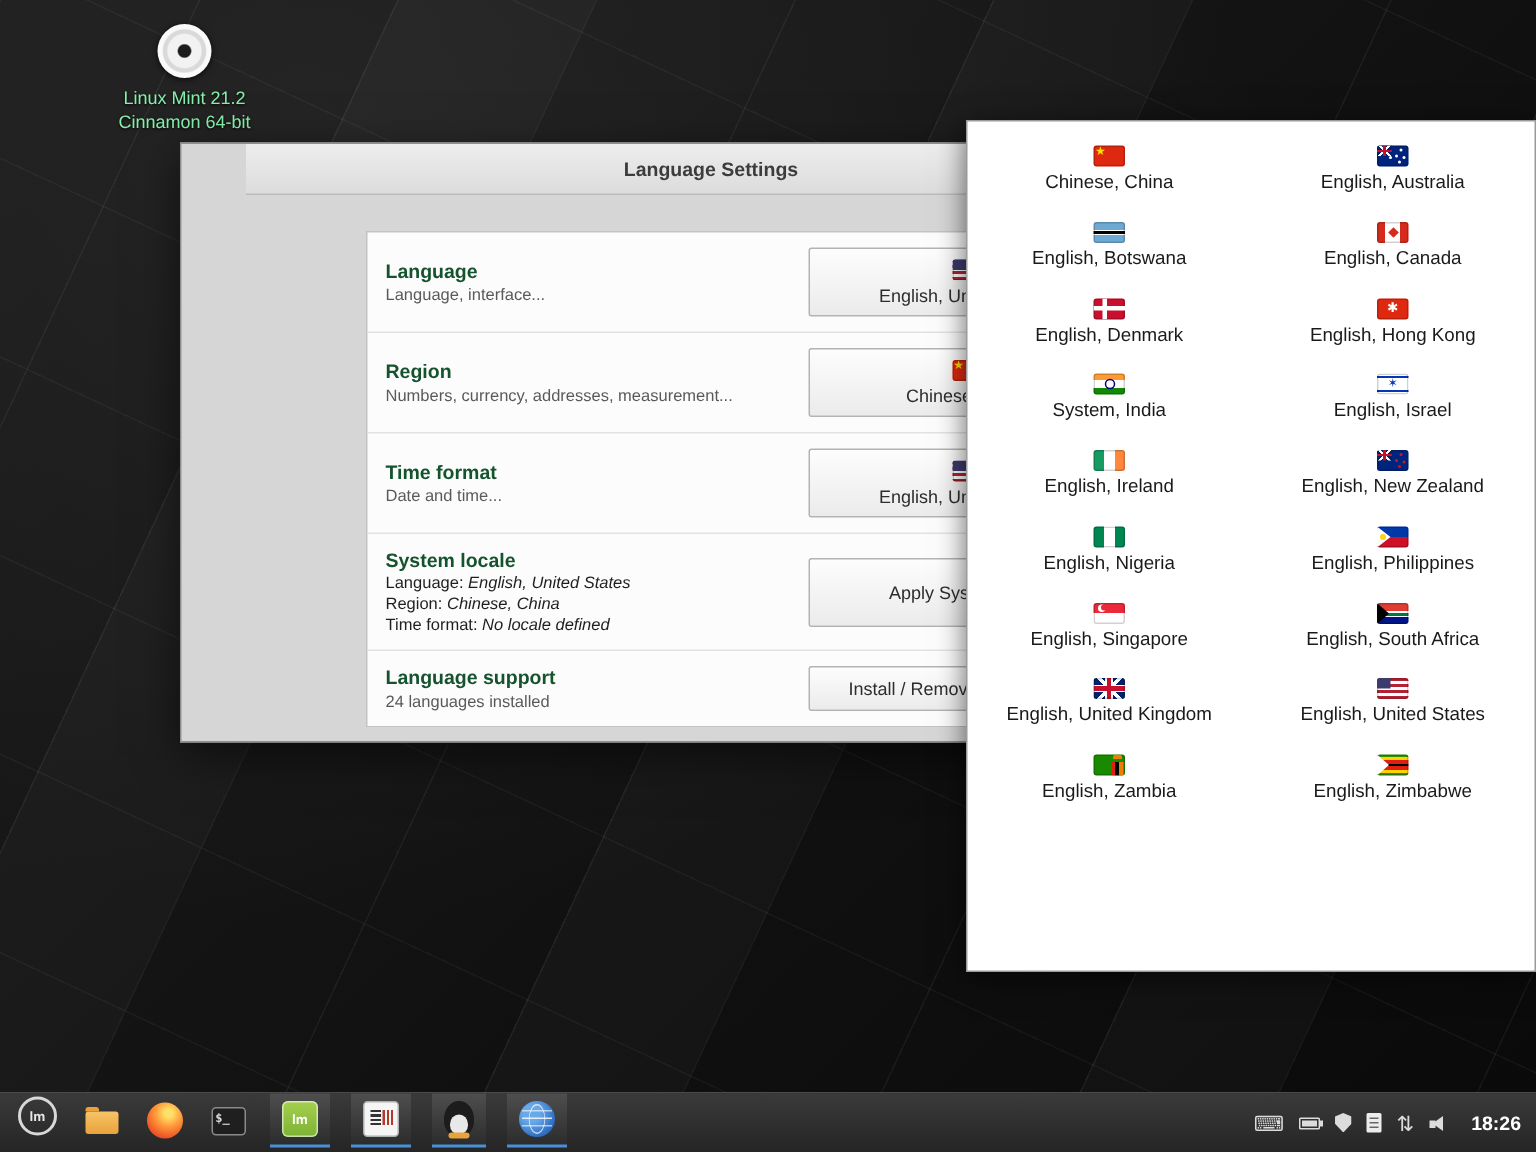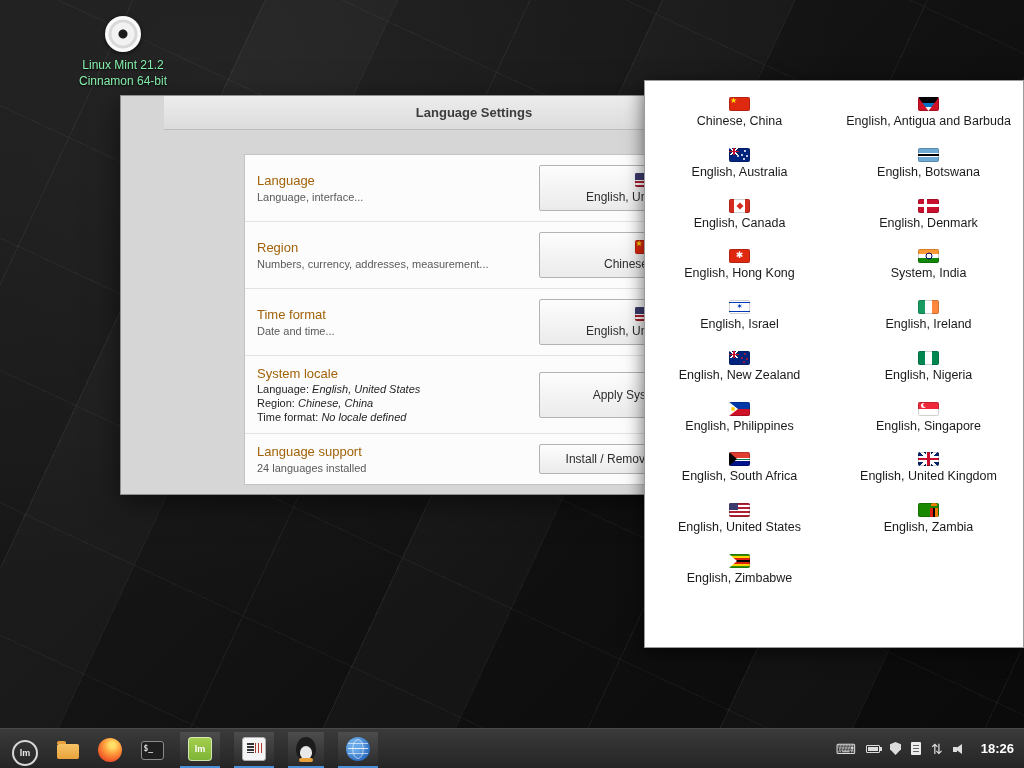--- a/index.html
+++ b/index.html
@@ -24,21 +24,21 @@
   .desktop-icon .lbl { color:#86efac; font-size:12px; text-align:center; text-shadow:0 1px 2px #000; line-height:1.3; }
 
   
   .window { position:absolute; left:120px; top:95px; width:665px; height:400px; z-index:20;
     background:#d6d6d6; border:1px solid #8f8f8f; box-shadow:0 8px 28px rgba(0,0,0,0.55);padding-left:43px; }
   .titlebar { height:34px; background:linear-gradient(#ededed,#dcdcdc); border-bottom:1px solid #bdbdbd;
     display:flex; align-items:center; justify-content:center; font-weight:bold; font-size:13px; color:#3c3c3c; cursor:default; }
   .panel { margin:24px 20px 0 80px; background:#fcfcfc; border:1px solid #c3c3c3; }
   .row { display:flex; justify-content:space-between; align-items:center; padding:10px 12px; }
   .row + .row { border-top:1px solid #e2e2e2; }
-  .row-title { font-size:13px; font-weight:normal; color:#a16207; }
+  .row-title { font-size:13px; font-weight:bold; color:#14532d; }
   .row-sub { font-size:11px; color:#5a5a5a; margin-top:3px; }
   .loc-line { font-size:11px; color:#1f1f1f; margin-top:2px; }
   .loc-line .v { font-style:italic; }
   .pick-btn { display:flex; flex-direction:column; align-items:center; justify-content:center; gap:3px;
     width:212px; min-height:46px; flex:none;
     background:linear-gradient(#fdfdfd,#ebebeb); border:1px solid #b3b3b3; border-radius:2px;
     font-family:"Liberation Sans", sans-serif; font-size:12px; color:#2d2d2d; cursor:pointer;
     white-space:nowrap; overflow:hidden; }
   .pick-btn.small { min-height:30px; }
 
@@ -112,21 +112,21 @@
   .picker { position:absolute; left:644px; top:80px; width:380px; height:568px; z-index:30;
     background:#fff; border:1px solid #9a9a9a; box-shadow:0 4px 18px rgba(0,0,0,0.6); padding:6px 0; overflow:hidden; }
   .dd-grid { display:grid; grid-template-columns:1fr 1fr; }
   .lang-item { display:flex; flex-direction:column; align-items:center; gap:4px; padding:10px 4px 9px; cursor:pointer; }
   .lang-label { font-size:12.5px; color:#1a1a1a; text-align:center; line-height:1.1; }
 
   
   .taskbar { position:absolute; left:0; bottom:0; width:1024px; height:40px; z-index:40;
     background:linear-gradient(#3a3a3a,#252525); border-top:1px solid #4a4a4a;
     display:flex; justify-content:space-between; align-items:center; padding:0 10px; }
-  .tb-left { display:flex; align-items:flex-end; gap:14px; height:100%; }
+  .tb-left { display:flex; align-items:flex-start; gap:14px; height:100%; }
   .tb-menu { width:30px; height:30px; display:flex; align-items:center; justify-content:center; cursor:pointer; }
   .mint-ring { width:26px; height:26px; border:2px solid #d8d8d8; border-radius:50%;
     display:flex; align-items:center; justify-content:center; color:#e8e8e8; font-size:9px; font-weight:bold; }
   .tb-launcher { display:flex; align-items:center; justify-content:center; width:28px; height:36px; cursor:pointer; }
   .icon-folder { width:22px; height:15px; background:linear-gradient(#f7c367,#e9a23b); border-radius:2px; position:relative; margin-top:3px; }
   .icon-folder::before { content:""; position:absolute; top:-3px; left:0; width:9px; height:3px; background:#e9a23b; border-radius:2px 2px 0 0; }
   .icon-firefox { width:24px; height:24px; border-radius:50%;
     background:radial-gradient(circle at 60% 30%, #ffe066 0 12%, #ff9e3d 38%, #f05a28 70%, #c22f2f 100%); }
   .icon-terminal { width:23px; height:19px; background:#1f1f1f; border:1px solid #8a8a8a; border-radius:3px;
     color:#ddd; font-family:"DejaVu Sans Mono", monospace; font-weight:bold; font-size:8px; line-height:1.4; padding:1px 2px; }
@@ -248,24 +248,20 @@
   </div>
 </div>
 
 <div class="picker">
   <div class="dd-grid" id="language-list">
       <div class="lang-item">
     <span class="flag" data-flag="cn"></span>
     <span class="lang-label">Chinese, China</span>
   </div>
       <div class="lang-item">
-    <span class="flag" data-flag="ag"></span>
-    <span class="lang-label">English, Antigua and Barbuda</span>
-  </div>
-      <div class="lang-item">
     <span class="flag" data-flag="au"></span>
     <span class="lang-label">English, Australia</span>
   </div>
       <div class="lang-item">
     <span class="flag" data-flag="bw"></span>
     <span class="lang-label">English, Botswana</span>
   </div>
       <div class="lang-item">
     <span class="flag" data-flag="ca"></span>
     <span class="lang-label">English, Canada</span>

